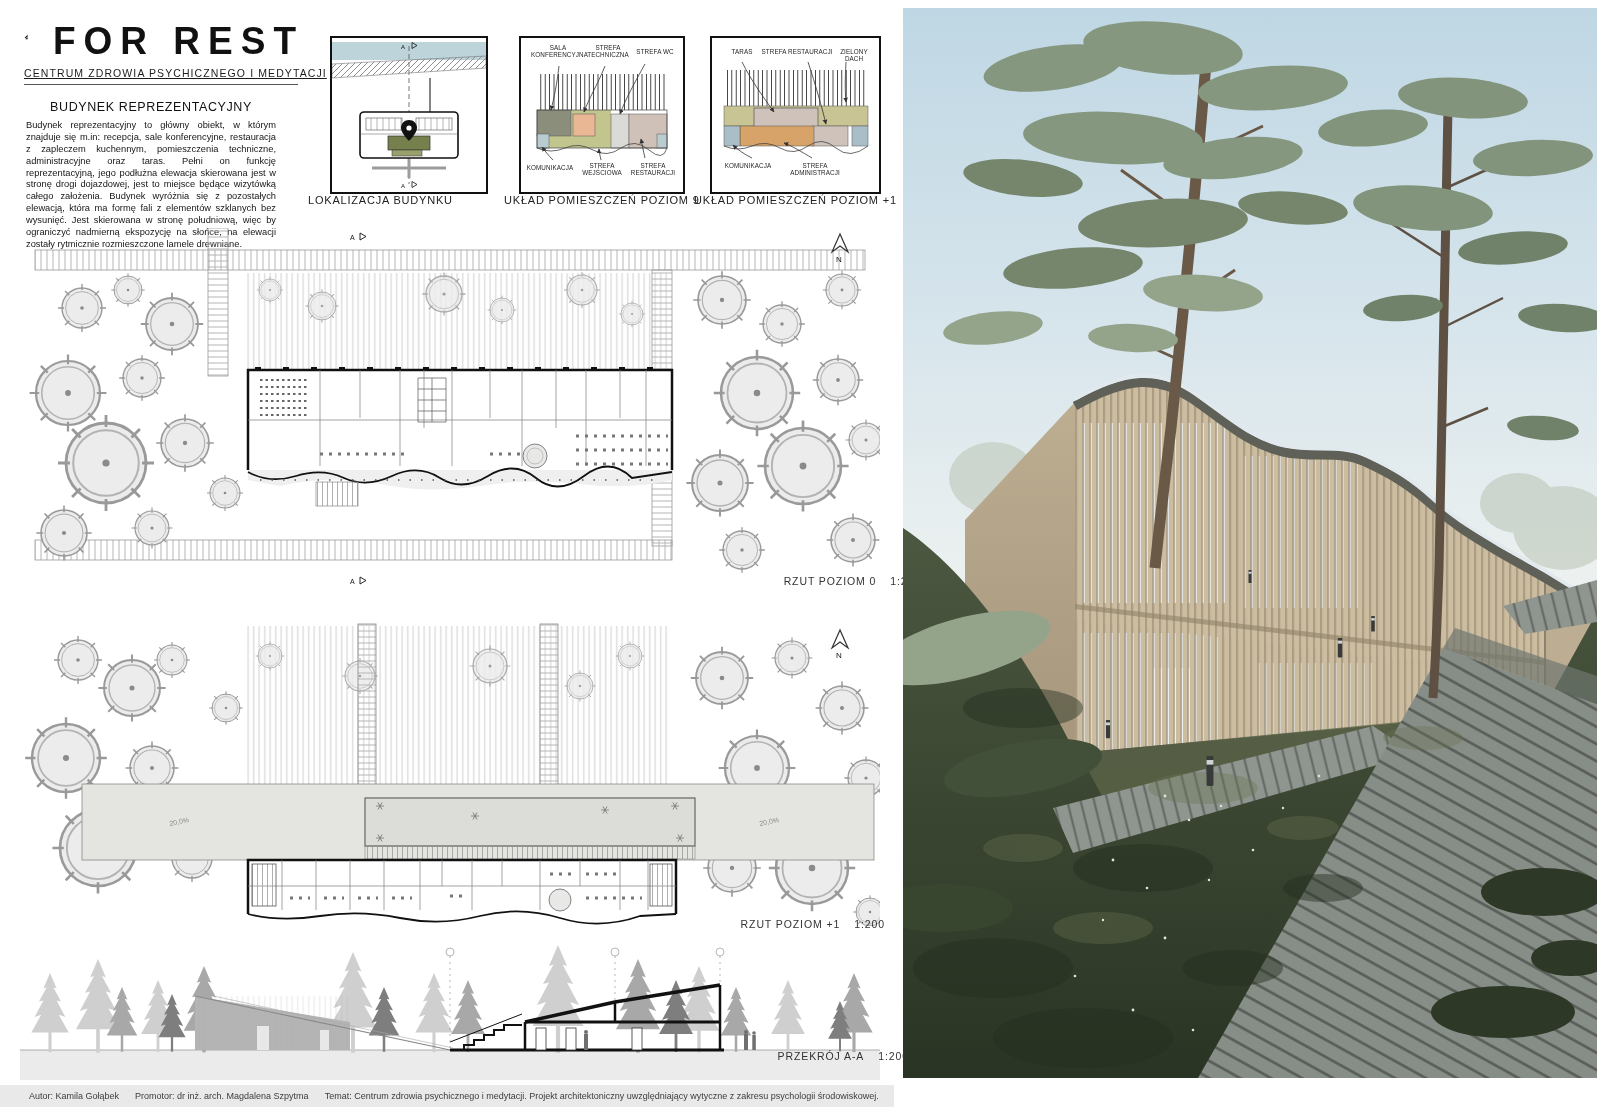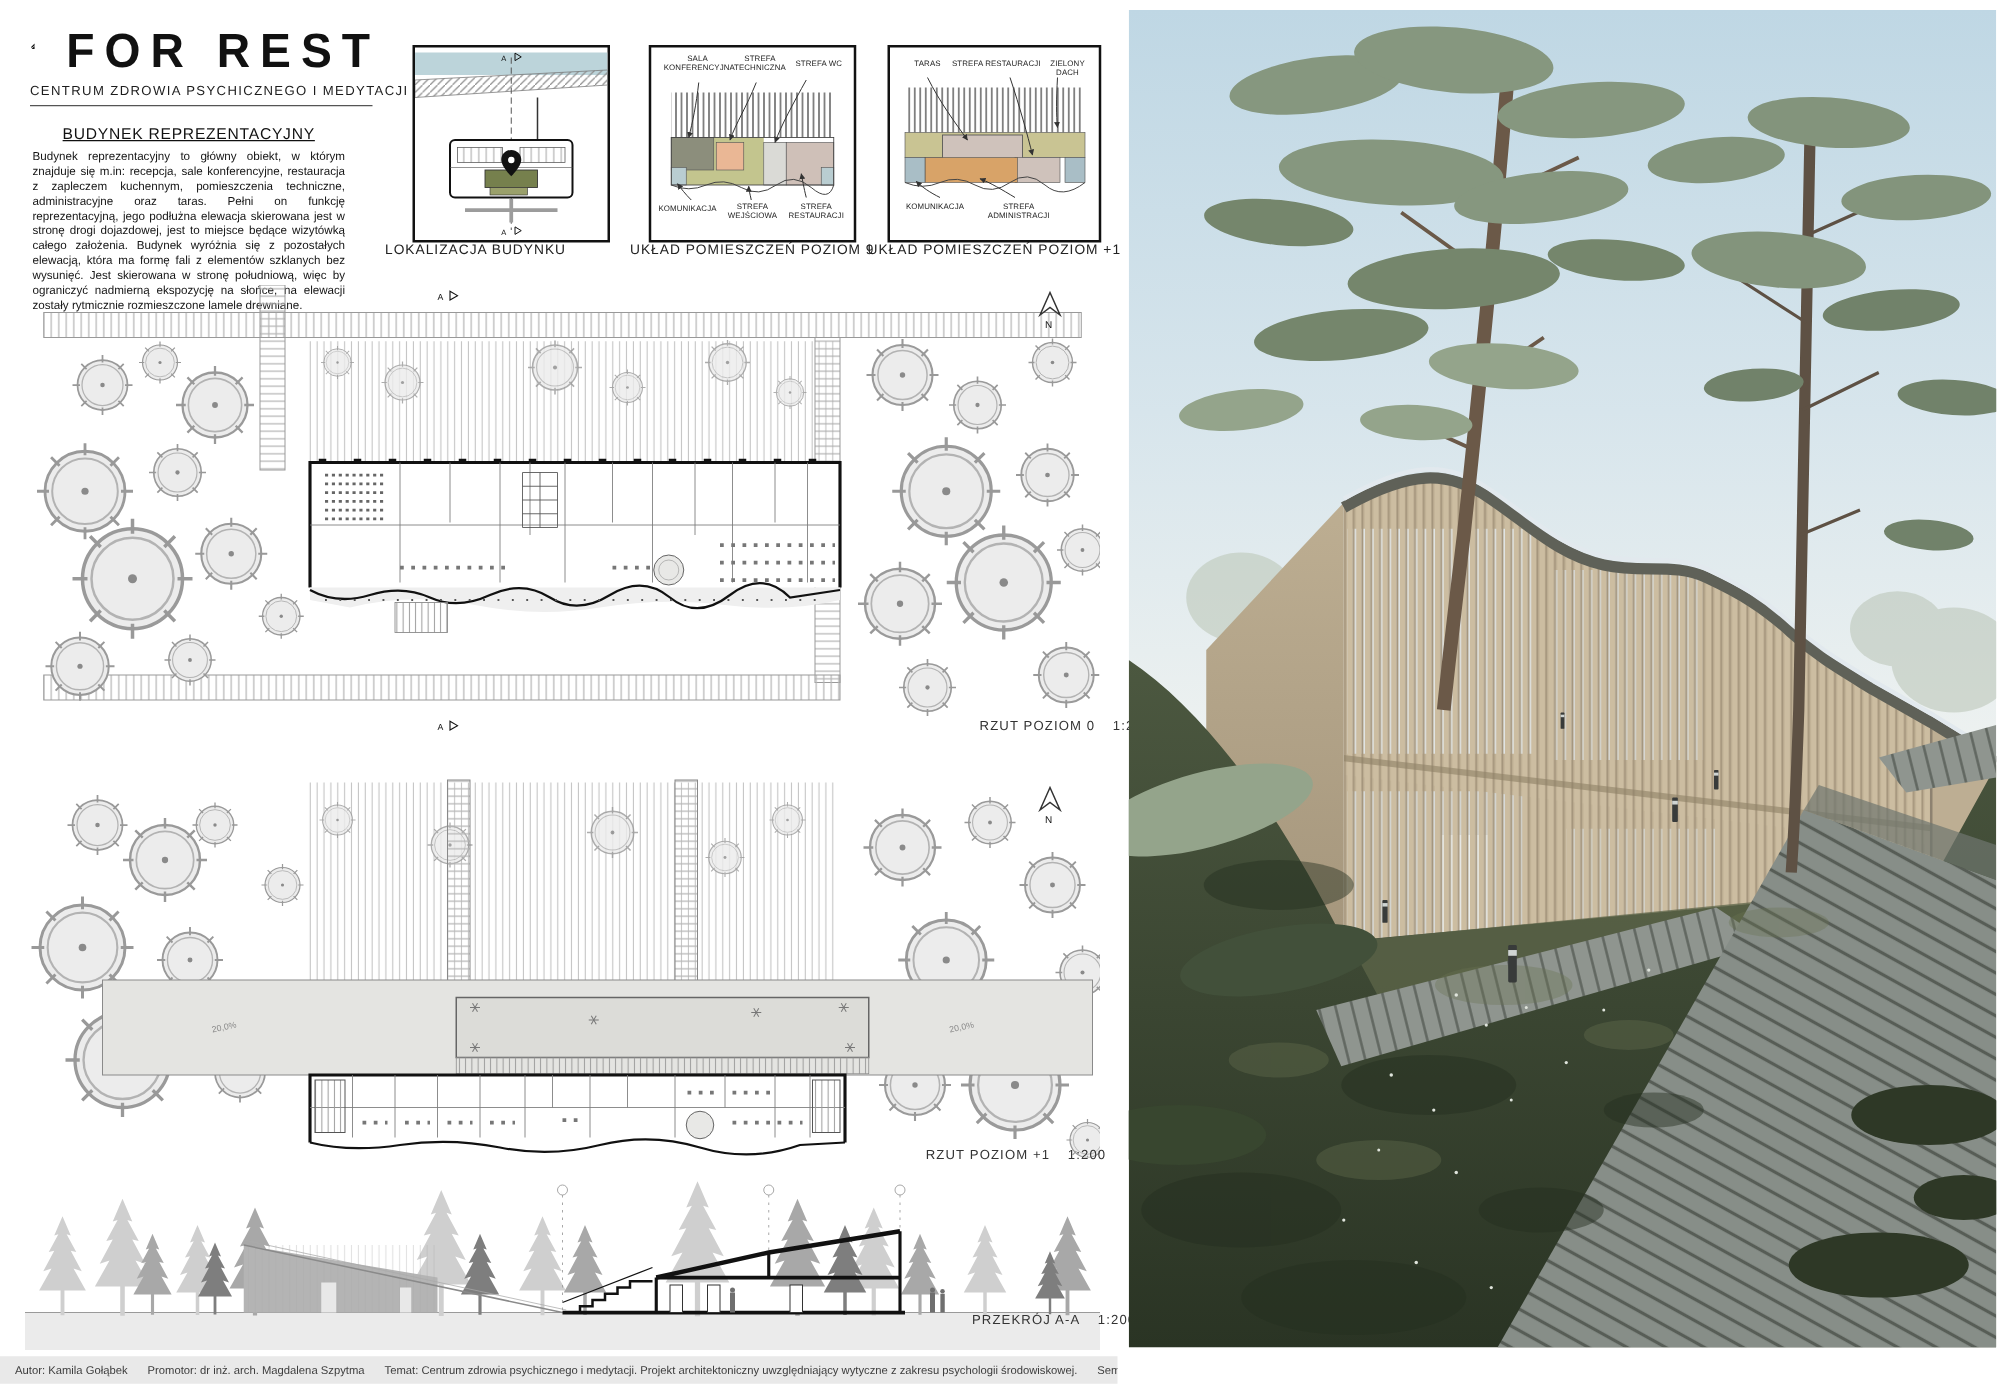--- a/index.html
+++ b/index.html
@@ -5,43 +5,43 @@
   html,body{margin:0;padding:0;background:#fff;}
   body{width:1600px;height:1120px;position:relative;overflow:hidden;
        font-family:"Liberation Sans",sans-serif;color:#111;}
   .abs{position:absolute;}
 
   
   .logo{left:24px;top:14px;width:280px;}
   .logo-row{display:flex;align-items:flex-end;gap:24px;}
   .logo-title{font-size:37px;font-weight:700;letter-spacing:8px;line-height:1;
               transform:scaleY(1.04);transform-origin:bottom left;white-space:nowrap;}
-  .logo-tagline{margin-top:7px;font-size:10.5px;letter-spacing:1.1px;white-space:nowrap;color:#1c1c1c;}
+  .logo-tagline{margin-top:7px;font-size:10.5px;letter-spacing:1.1px;white-space:nowrap;color:#1c1c1c;text-decoration:underline;}
   .logo-rule{width:274px;border-top:1.6px solid #555;margin-top:5px;}
 
   
   .intro{left:26px;top:100px;width:250px;}
-  .intro-heading{font-size:12.5px;letter-spacing:.6px;text-align:center;margin-bottom:6px;text-decoration:underline;}
+  .intro-heading{font-size:12.5px;letter-spacing:.6px;text-align:center;margin-bottom:6px;}
   .intro-body{font-size:9.3px;line-height:1.28;text-align:justify;color:#151515;}
 
   
   .diagram-card{position:absolute;border:2.5px solid #111;background:#fff;}
   .diagram-caption{position:absolute;font-size:11px;letter-spacing:.8px;color:#222;
                    white-space:nowrap;}
   .dlabel{position:absolute;font-size:6.3px;line-height:1.18;text-align:center;
           letter-spacing:.1px;color:#1e1e1e;}
 
   
   .plan-caption{position:absolute;font-size:10.5px;letter-spacing:.9px;color:#333;
                 white-space:nowrap;text-align:right;}
   .plan-caption .scale{margin-left:14px;}
 
   
   .footer{left:0;top:1085px;width:894px;height:22px;background:#e9e9e9;
-          display:flex;align-items:center;gap:16px;padding-left:12px;box-sizing:border-box;
+          display:flex;align-items:center;gap:16px;padding-left:29px;box-sizing:border-box;
           font-size:9px;color:#3c3c3c;white-space:nowrap;overflow:hidden;}
 
   svg{display:block;}
   text{font-family:"Liberation Sans",sans-serif;}
 </style>
 </head>
 <body>
 
 <svg class="abs" width="0" height="0" aria-hidden="true">
   <defs>

